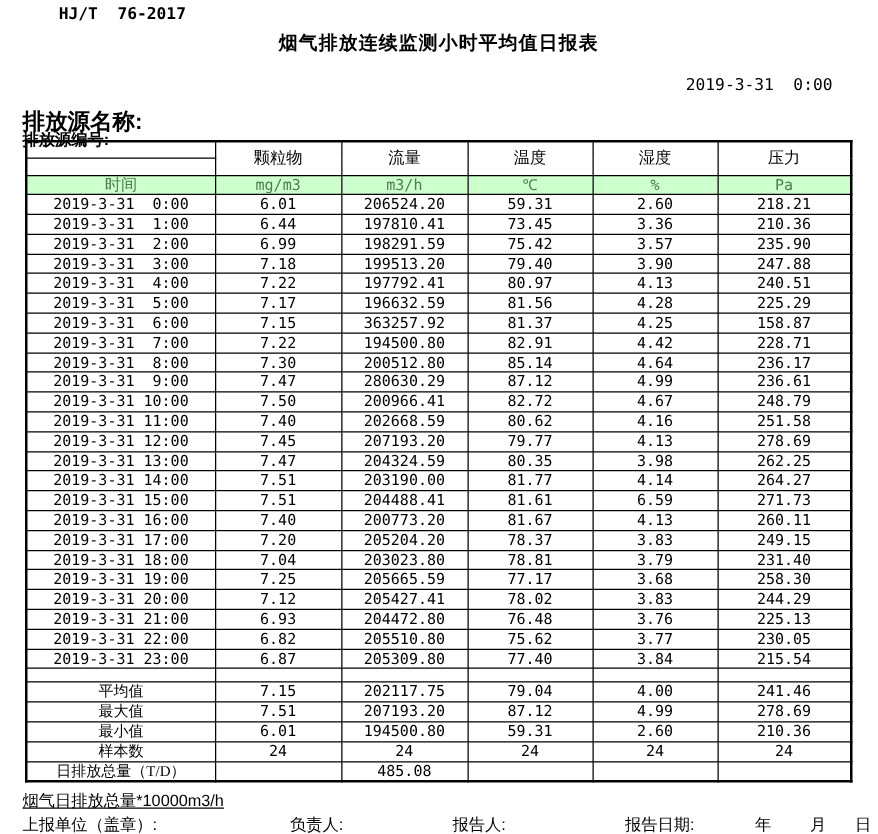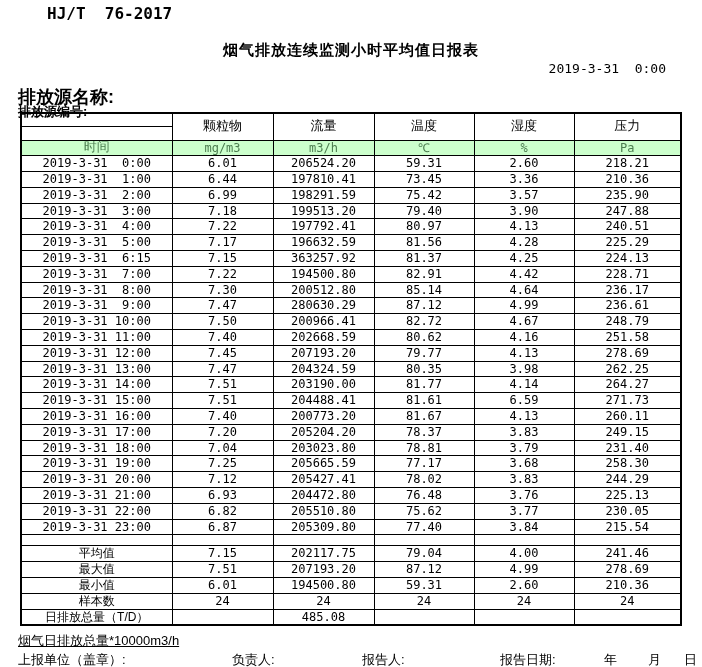--- a/index.html
+++ b/index.html
@@ -8,24 +8,24 @@
     width: 702px; height: 667px;
     position: relative;
     background: var(--page-bg, #ffffff);
     color: var(--text, #000000);
     font-family: "Liberation Sans", "DejaVu Sans", sans-serif;
     overflow: hidden;
   }
   .std {
     position: absolute; left: 18px; top: 4px;
     font-family: "DejaVu Sans Mono", monospace;
-    font-weight: bold; font-size: 16px; white-space: pre; padding-left: 29px;
+    font-weight: bold; font-size: 13px; white-space: pre; padding-left: 29px;
   }
   .title {
-    position: absolute; left: 0; right: 0; top: 41px;
+    position: absolute; left: 0; right: 0; top: 25px;
     text-align: center; font-weight: bold; font-size: 15px;
     letter-spacing: 1px;
   }
   .meta-name { position: absolute; left: 18px; top: 61px; font-weight: bold; font-size: 18px; margin-top: 24px; }
   .meta-code { position: absolute; left: 18px; top: 81px; font-weight: bold; font-size: 13px; margin-top: 22px; }
   .meta-date {
     position: absolute; right: 36px; top: 61px; font-size: 13px;
     font-family: "DejaVu Sans Mono", monospace; white-space: pre;
   }
   table.report {
@@ -42,23 +42,23 @@
     font-family: "DejaVu Sans Mono", monospace;
     height: 14.8px; line-height: 14.8px;
   }
   .report thead tr.h td { height: 13.5px; }
   .report thead th.param { font-family: "Liberation Sans", sans-serif; font-size: 13px; margin-top: 16px; }
   .report tr.green th {
     background: var(--green-row-bg, #ccffcc);
     color: var(--green-row-text, #4c7d50);
     font-size: 12px;
   }
-  .report tr.green th.time-h { font-family: Liberation Mono, monospace; font-size: 13px; }
+  .report tr.green th.time-h { font-family: Liberation Serif, serif; font-size: 13px; }
   .report tr.sep td { height: 11px; }
-  .report td.label { font-family: Liberation Sans, sans-serif; text-align: center; }
+  .report td.label { font-family: Liberation Serif, serif; text-align: center; }
   .footer-note {
     position: absolute; left: 18px; top: 632px; font-size: 13px; text-decoration: underline;
   }
   .footer-line { position: absolute; left: 0; top: 651px; width: 702px; font-size: 13px; }
   .footer-line span { position: absolute; white-space: nowrap; }
   .fl-unit { left: 18px; }
   .fl-resp { left: 232px; }
   .fl-rept { left: 362px; }
   .fl-date { left: 500px; }
   .fl-year { left: 604px; }
@@ -153,26 +153,26 @@
   <tr class="data-row">
     <td>2019-3-31  5:00</td>
     <td>7.17</td>
     <td>196632.59</td>
     <td>81.56</td>
     <td>4.28</td>
     <td>225.29</td>
   </tr>
 
   <tr class="data-row">
-    <td>2019-3-31  6:15</td>
+    <td>2019-3-31  6:00</td>
     <td>7.15</td>
     <td>363257.92</td>
     <td>81.37</td>
     <td>4.25</td>
-    <td>224.13</td>
+    <td>158.87</td>
   </tr>
 
   <tr class="data-row">
     <td>2019-3-31  7:00</td>
     <td>7.22</td>
     <td>194500.80</td>
     <td>82.91</td>
     <td>4.42</td>
     <td>228.71</td>
   </tr>

